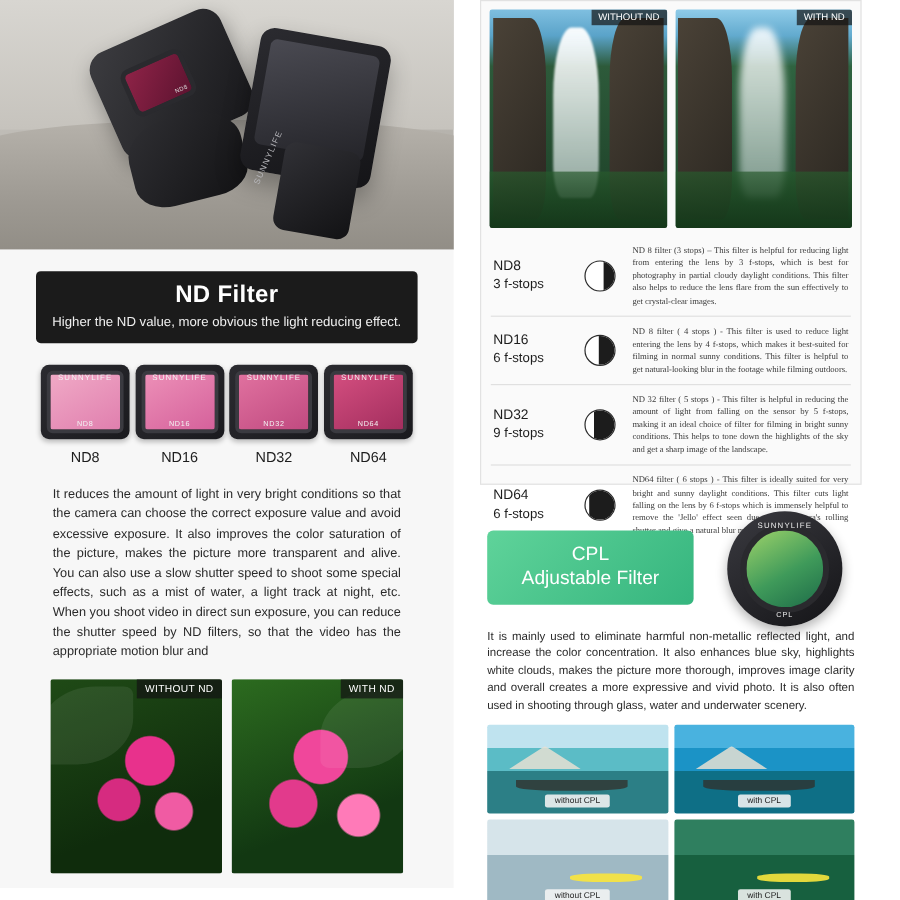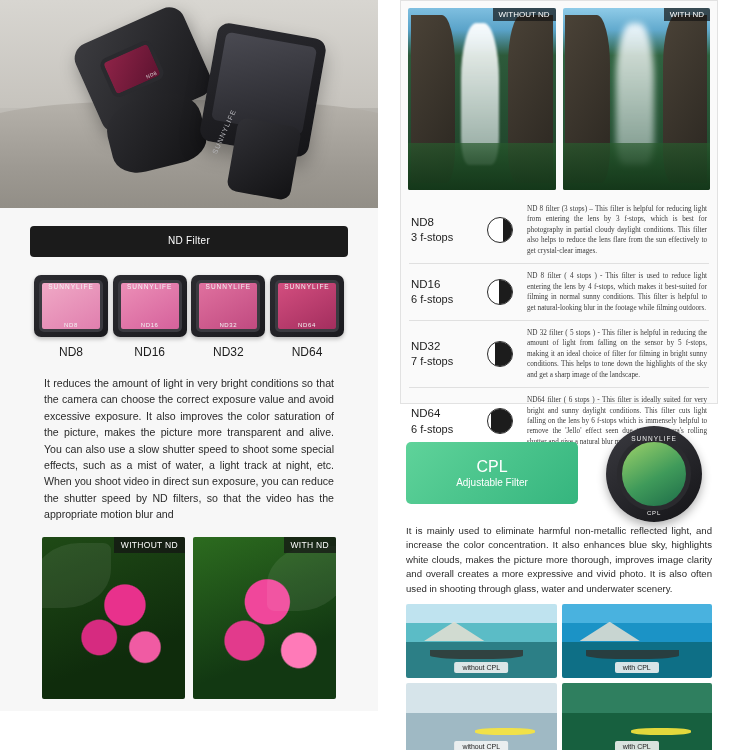--- a/index.html
+++ b/index.html
@@ -119,21 +119,21 @@
     margin-bottom: 16px;
   }
   .nd-banner {
     margin: 0 6px;
     background: #1b1b1b;
     border-radius: 4px;
     padding: 9px 8px 11px 8px;
     text-align:center;
     color:#fff;
   }
-  .nd-banner .t1 { font-size: 10px; font-weight: normal; letter-spacing:.3px;}
+  .nd-banner .t1 { font-size: 20px; font-weight: bold; letter-spacing:.3px;}
   .nd-banner .t2 { font-size: 11px; margin-top:5px; color:#efefef;}
 
   .filter-row {
     display:flex; justify-content: space-between;
     padding: 18px 10px 2px 10px;
   }
   .filter-item { width: 74px; text-align:center; }
   .filter-glass {
     position: relative;
     width: 74px; height: 62px;
@@ -312,21 +312,21 @@
     position:absolute; left: 6px; top: 18px;
     width: 172px; height: 62px;
     background: linear-gradient(135deg,#5fd39a,#35b57e);
     border-radius: 5px;
     color:#fff;
     display:flex; flex-direction:column;
     justify-content:center; align-items:center;
     line-height: 1.25;
   }
   .cpl-badge .l1 { font-size: 16px; }
-  .cpl-badge .l2 { font-size: 10px; }
+  .cpl-badge .l2 { font-size: 16px; }
   .cpl-lens {
     position:absolute; right: 16px; top: 2px;
     width: 96px; height: 96px;
     border-radius: 50%;
     background: linear-gradient(145deg,#3a3a40,#141417);
     display:flex; align-items:center; justify-content:center;
     box-shadow: 0 4px 10px rgba(0,0,0,.3);
   }
   .cpl-lens .ring {
     width: 74px; height: 74px; border-radius:50%;
@@ -411,20 +411,21 @@
         <div class="glass"></div>
       </div>
       <div class="gimbal-handle"></div>
       <div class="brand-tag">SUNNYLIFE</div>
     </div>
 
     <div class="intro-panel">
 
       <div class="nd-banner">
         <div class="t1">ND Filter</div>
+        <div class="t2">Higher the ND value, more obvious the light reducing effect.</div>
       </div>
 
       <div class="filter-row">
         <div class="filter-item">
           <div class="filter-glass g-nd8">
             <div class="inner"></div>
             <div class="brand">SUNNYLIFE</div>
             <div class="code">ND8</div>
           </div>
           <div class="filter-label">ND8</div>
@@ -514,21 +515,21 @@
             <div class="moon-circle">
               <div class="fill" style="width:55%"></div>
             </div>
           </div>
           <div class="desc">ND 8 filter ( 4 stops ) - This filter is used to reduce light entering the lens by 4 f-stops, which makes it best-suited for filming in normal sunny conditions. This filter is helpful to get natural-looking blur in the footage while filming outdoors.</div>
         </div>
 
         <div class="nd-row">
           <div class="name">
             <div>ND32</div>
-            <div class="stops">7 f-stops</div>
+            <div class="stops">9 f-stops</div>
           </div>
           <div class="moon">
             <div class="moon-circle">
               <div class="fill" style="width:70%"></div>
             </div>
           </div>
           <div class="desc">ND 32 filter ( 5 stops ) - This filter is helpful in reducing the amount of light from falling on the sensor by 5 f-stops, making it an ideal choice of filter for filming in bright sunny conditions. This helps to tone down the highlights of the sky and get a sharp image of the landscape.</div>
         </div>
 
         <div class="nd-row">

